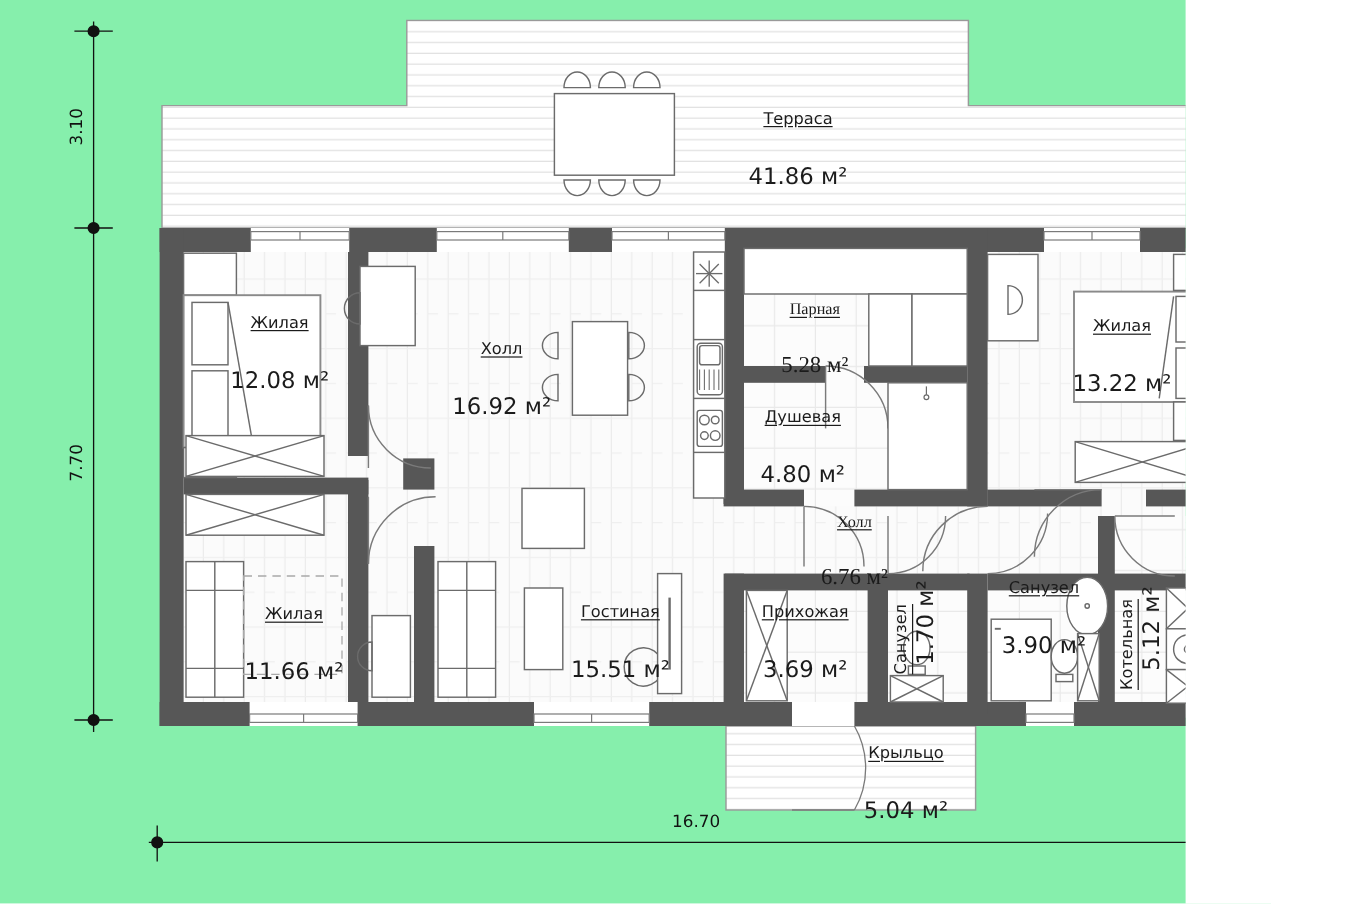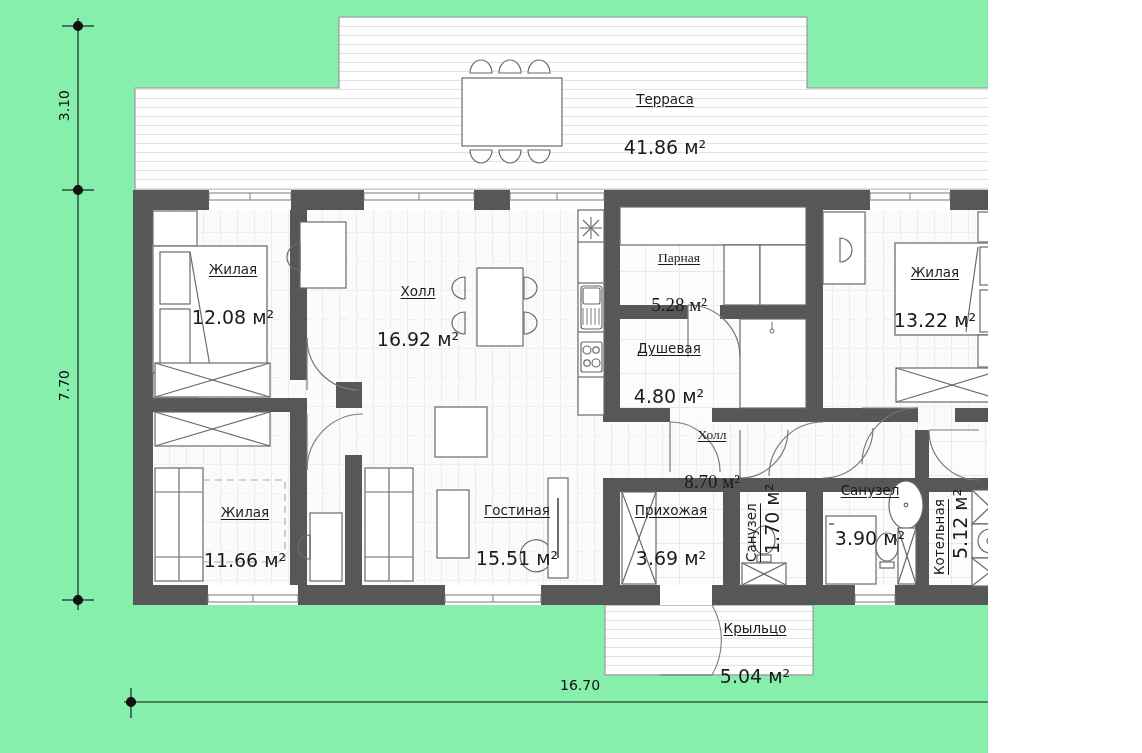--- a/index.html
+++ b/index.html
@@ -393,21 +393,21 @@
   <span class="ar">13.22 м²</span>
 </div>
 
 <div class="roomlabel" style="left:609px;top:341px;width:120px;text-align:center;">
   <span class="nm">Душевая</span>
   <span class="ar">4.80 м²</span>
 </div>
 
 <div class="roomlabel" style="left:657px;top:427px;width:110px;font-family:Liberation Serif, serif;">
   <span class="nm">Холл</span>
-  <span class="ar">8.70 м²</span>
+  <span class="ar">6.76 м²</span>
 </div>
 
 <div class="roomlabel" style="left:185px;top:505px;width:120px;">
   <span class="nm">Жилая</span>
   <span class="ar">11.66 м²</span>
 </div>
 
 <div class="roomlabel" style="left:452px;top:503px;width:130px;">
   <span class="nm">Гостиная</span>
   <span class="ar">15.51 м²</span>

